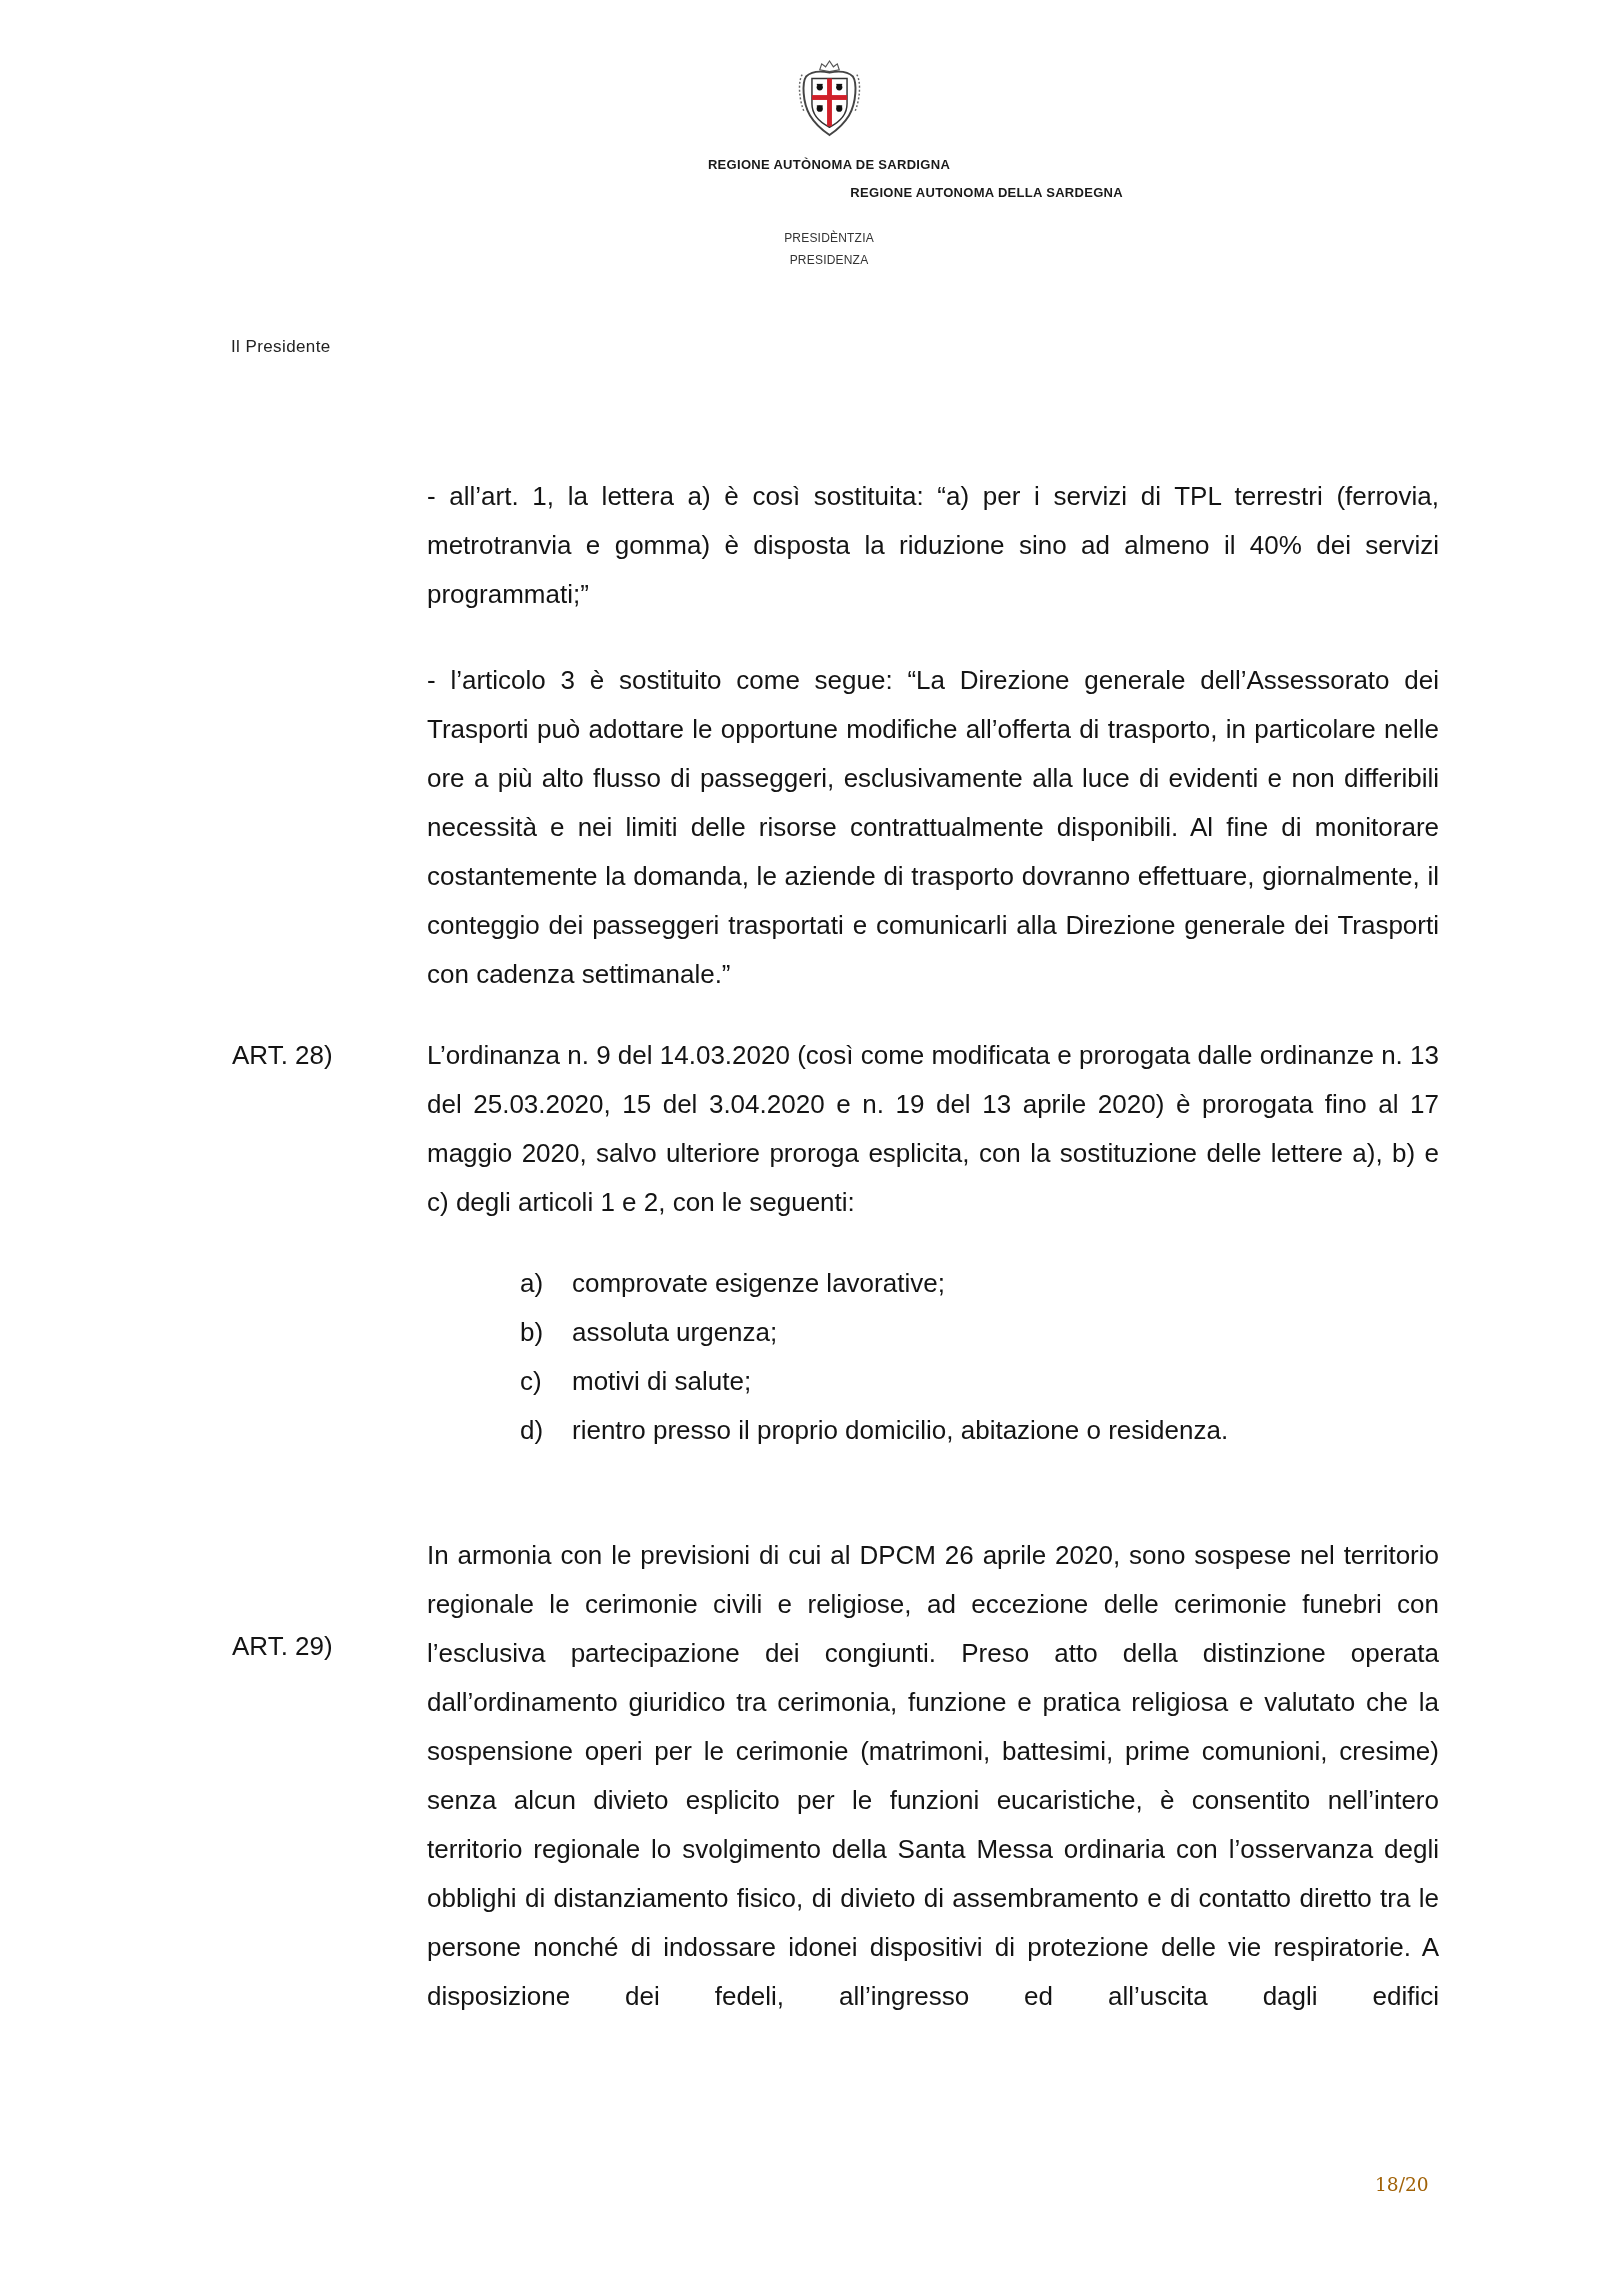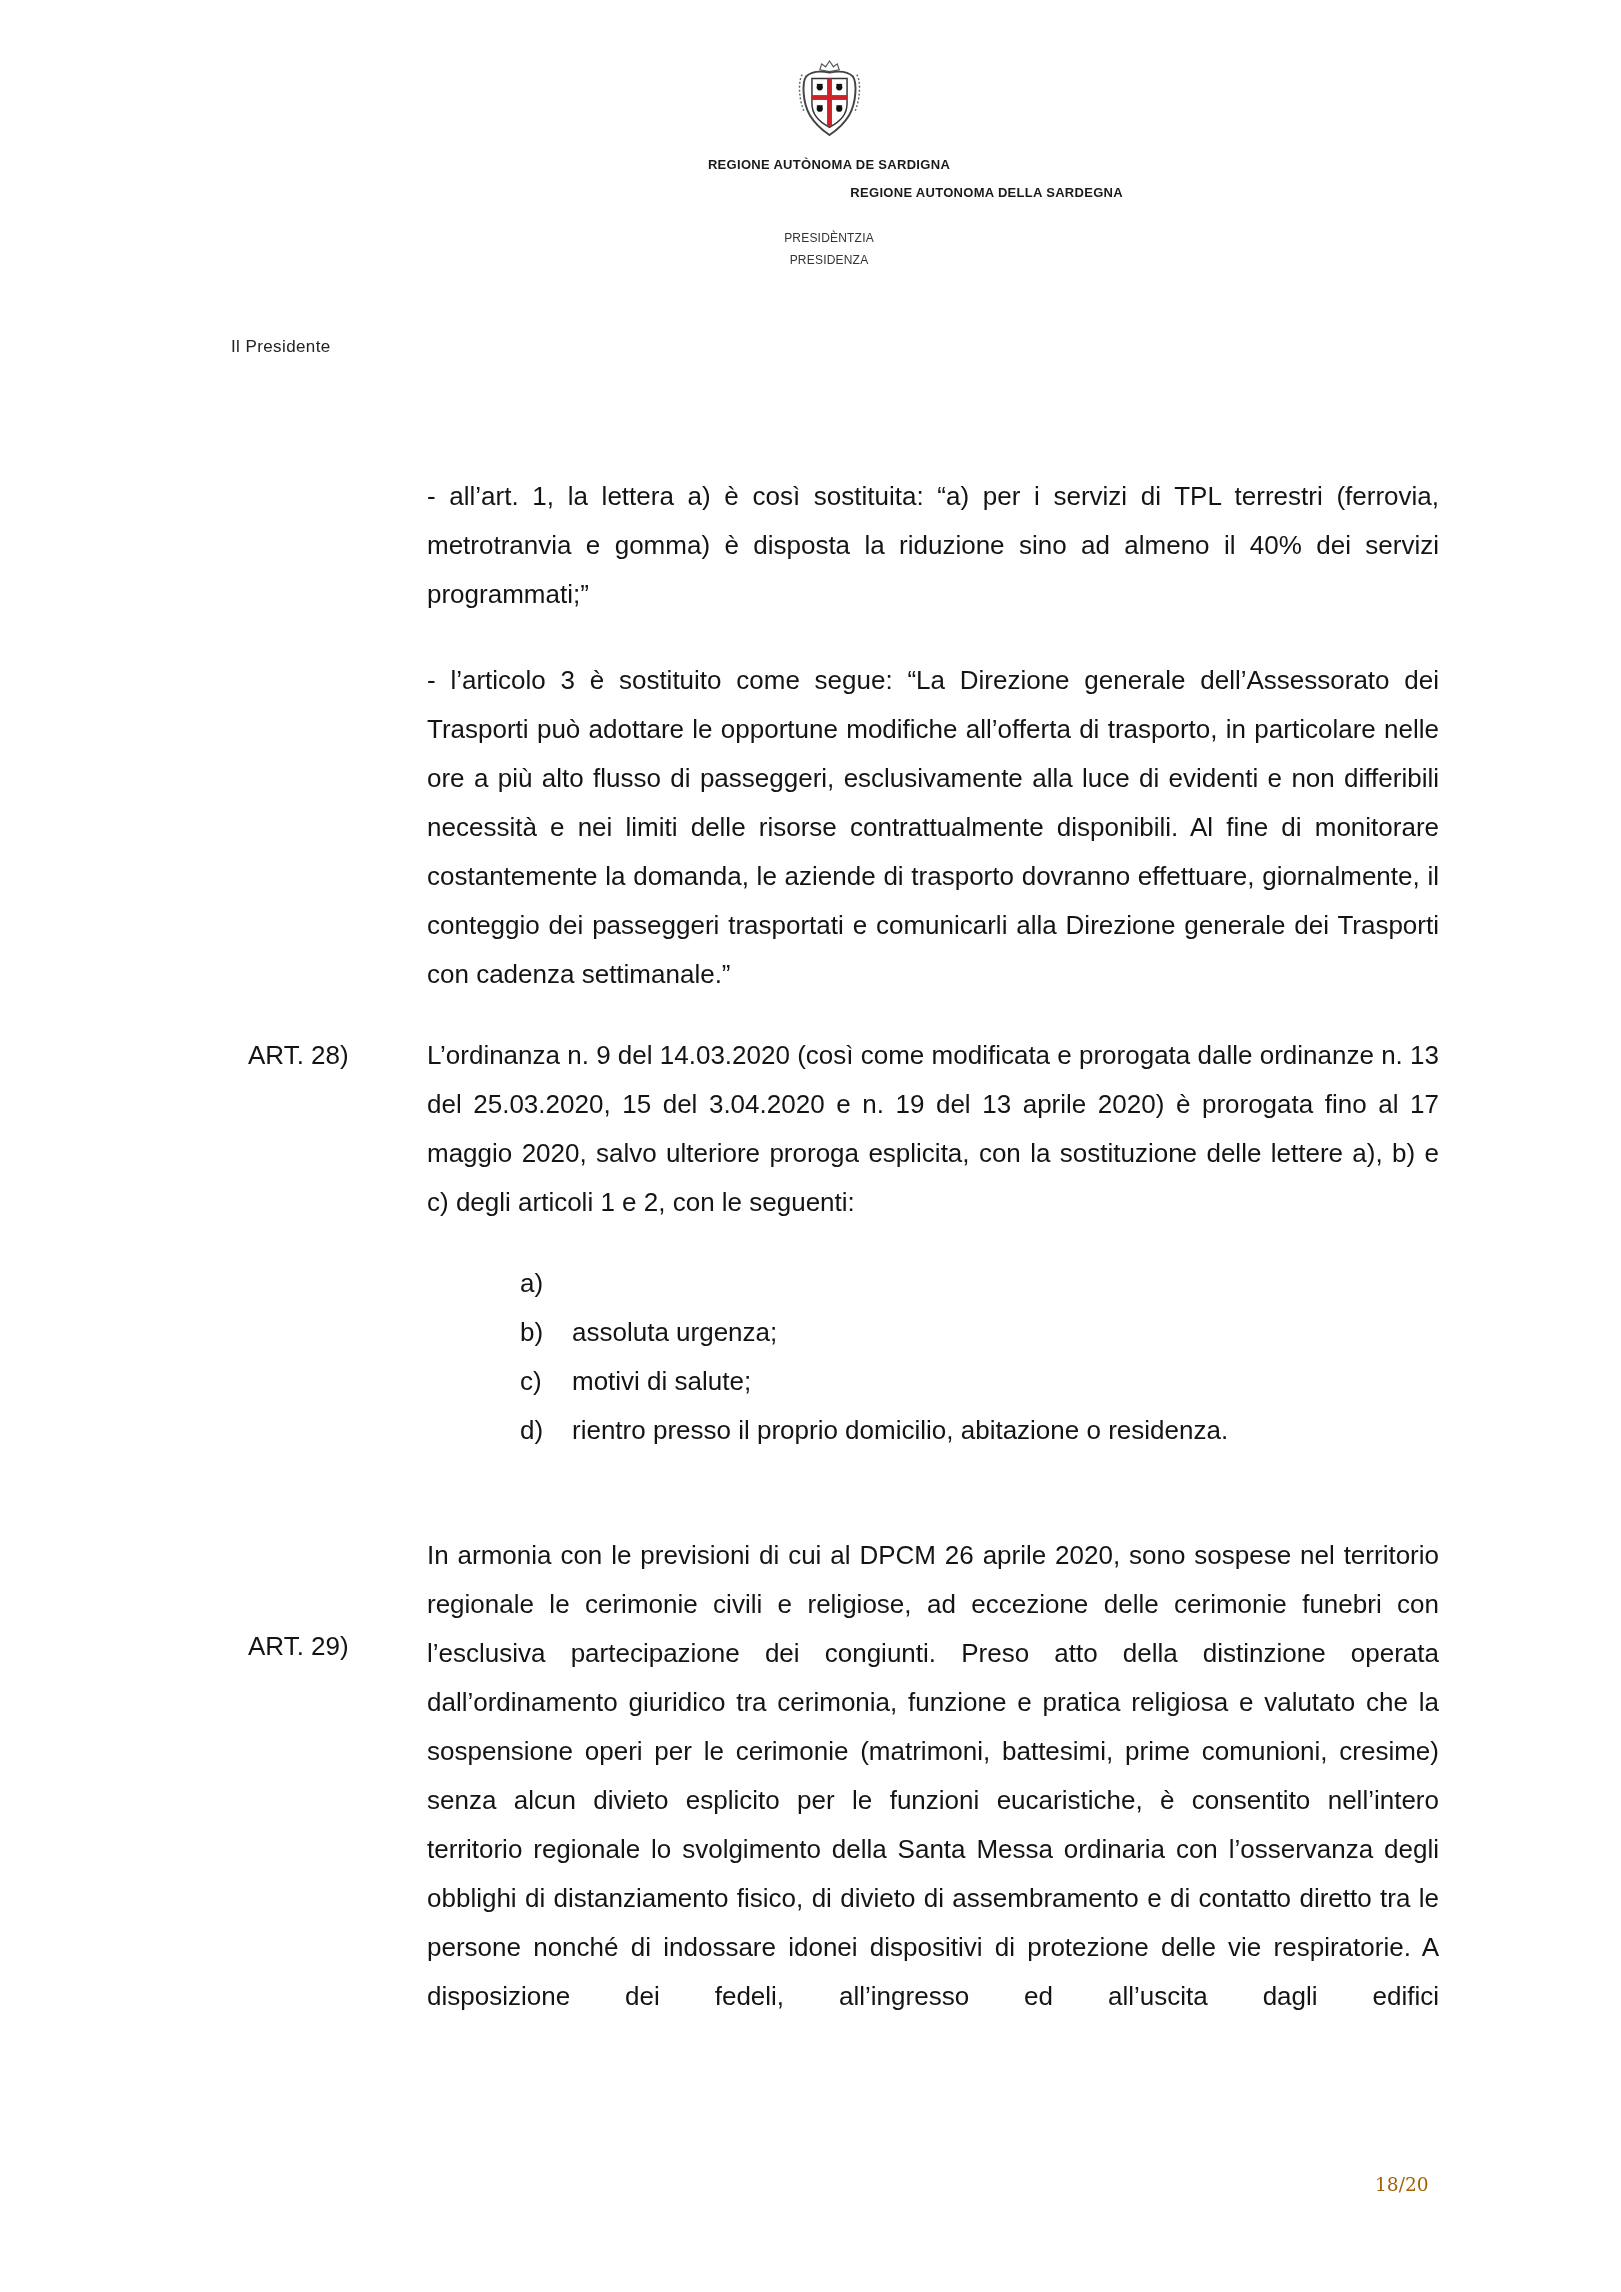--- a/index.html
+++ b/index.html
@@ -5,21 +5,21 @@
   html, body { margin: 0; padding: 0; background: #ffffff; }
   body { width: 1621px; height: 2293px; position: relative; overflow: hidden; color: #141414; font-family: "Liberation Sans", sans-serif; }
   .abs { position: absolute; }
   #emblem { left: 796px; top: 59px; width: 67px; height: 78px; }
   .hdr { position: absolute; left: 535px; width: 588px; text-align: center; }
   .hdr-bold { font-weight: bold; font-size: 13px; letter-spacing: 0.3px; color: #1a1a1a; }
   .hdr-light { font-size: 12px; color: #333; letter-spacing: 0.2px; }
   #sender { left: 231px; top: 337px; font-size: 17px; color: #222; letter-spacing: 0.4px; }
   .para { position: absolute; left: 427px; width: 1012px; font-size: 26px; line-height: 49px; text-align: justify; text-align-last: left; }
   .para p { margin: 0; }
-  .art-label { position: absolute; left: 232px; font-size: 26px; line-height: 49px; margin-left: 16px; }
+  .art-label { position: absolute; left: 232px; font-size: 26px; line-height: 49px; }
   .list { position: absolute; left: 520px; font-size: 26px; line-height: 49px; }
   .list-item { display: flex; }
   .list-item .letter { width: 52px; }
   #page-num { left: 1375px; top: 2174px; font-family: "DejaVu Serif", serif; font-size: 18.6px; color: #a16207; }
 </style>
 </head>
 <body>
 
 <div id="emblem" class="abs">
   <svg width="67" height="78" viewBox="0 0 68 80" xmlns="http://www.w3.org/2000/svg">
@@ -61,20 +61,21 @@
 </div>
 
 <div class="art-label" style="top:1031px;">ART. 28)</div>
 <div class="para" style="top:1031px;">
   <p>L’ordinanza  n. 9 del 14.03.2020 (così come modificata e prorogata dalle ordinanze n. 13 del 25.03.2020, 15 del 3.04.2020 e n. 19 del 13 aprile 2020) è prorogata fino al 17 maggio 2020, salvo ulteriore proroga esplicita, con la sostituzione delle lettere a), b) e c) degli articoli 1 e 2, con le seguenti:</p>
 </div>
 
 <div class="list" style="top:1259px;">
   <div class="list-item">
     <span class="letter">a)</span>
+    <span>comprovate esigenze lavorative;</span>
   </div>
   <div class="list-item">
     <span class="letter">b)</span>
     <span>assoluta urgenza;</span>
   </div>
   <div class="list-item">
     <span class="letter">c)</span>
     <span>motivi di salute;</span>
   </div>
   <div class="list-item">

